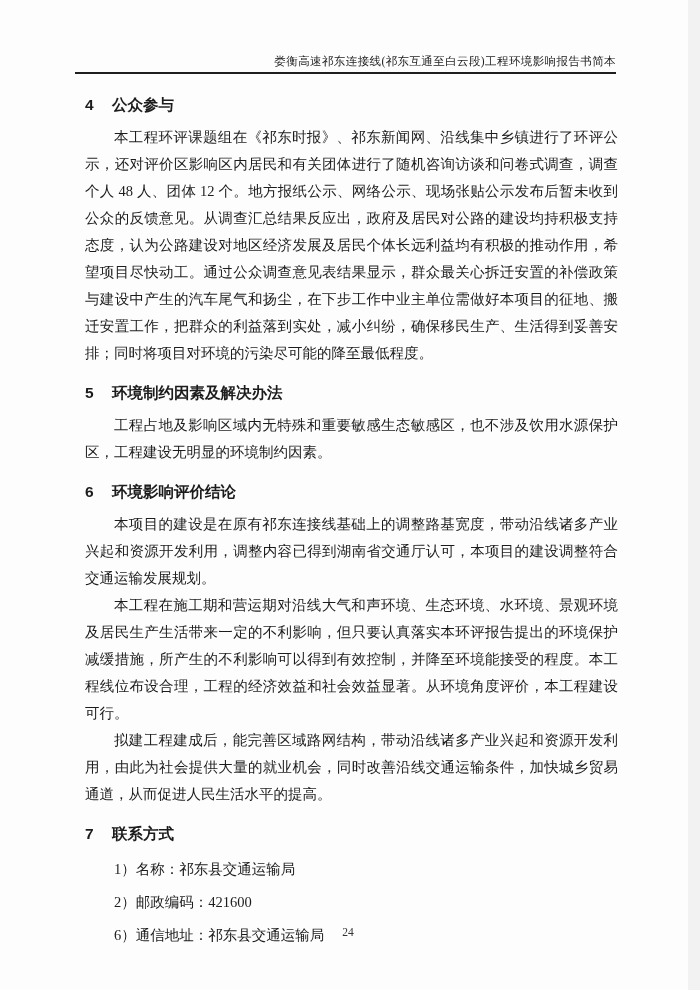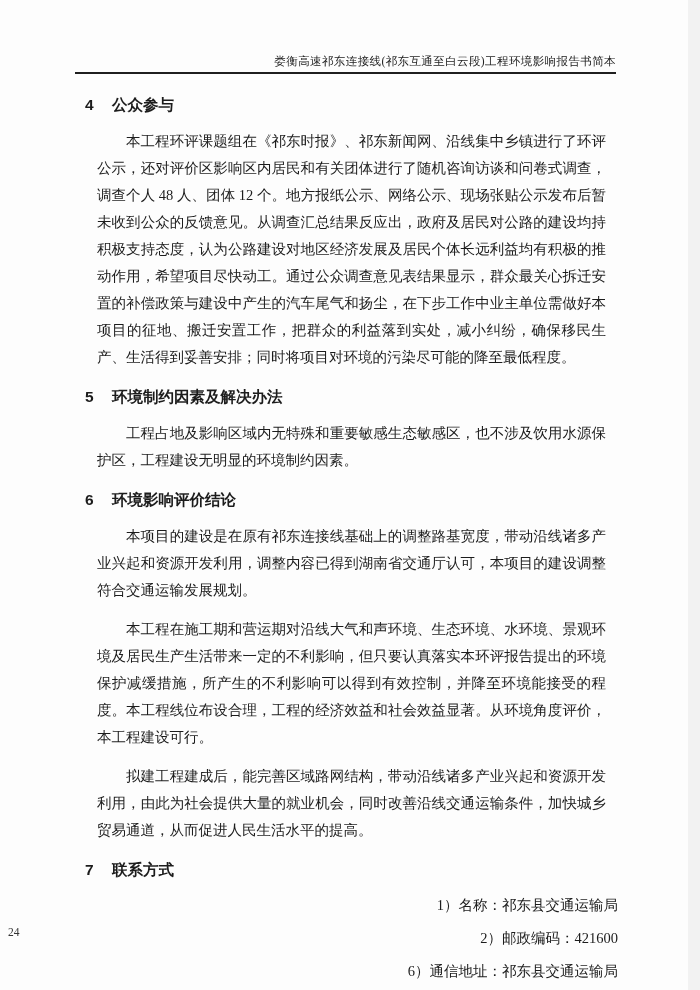--- a/index.html
+++ b/index.html
@@ -39,32 +39,32 @@
     font-family: "Liberation Sans", "DejaVu Sans", sans-serif;
     font-weight: 700;
     font-size: 15.5px;
     line-height: 22px;
     margin: 15px 0 8px 0;
     text-align: left;
   }
   .sec-heading:first-child { margin-top: 0; }
   .sec-num { display: inline-block; min-width: 27px; }
   .sec-heading.lvl2 { margin: 13px 0 6px 0; font-size: 15px; }
-  .para { margin: 12px; text-indent: 2em; }
+  .para { margin: 0; text-indent: 2em; }
   .contact-list { margin-top: 4px; }
   .contact-item {
     padding-left: 29px;
     line-height: 33px;
-    text-align: right;
+    text-align: left;
   }
   .page-footer {
     position: absolute;
     left: 8px; right: 0;
     bottom: 50px;
-    text-align: left;
+    text-align: center;
   }
   .page-num { font-size: 11.5px; color: #333; }
 </style>
 </head>
 <body>
 
 <div class="page">
 
   <header class="running-head">
     <div class="rh-text">娄衡高速祁东连接线(祁东互通至白云段)工程环境影响报告书简本</div>

